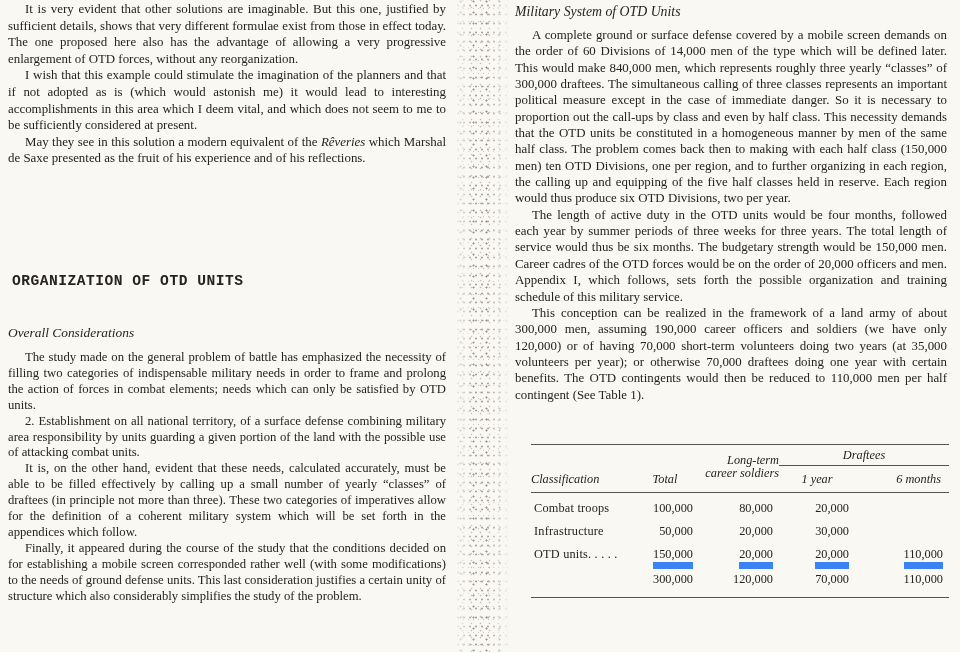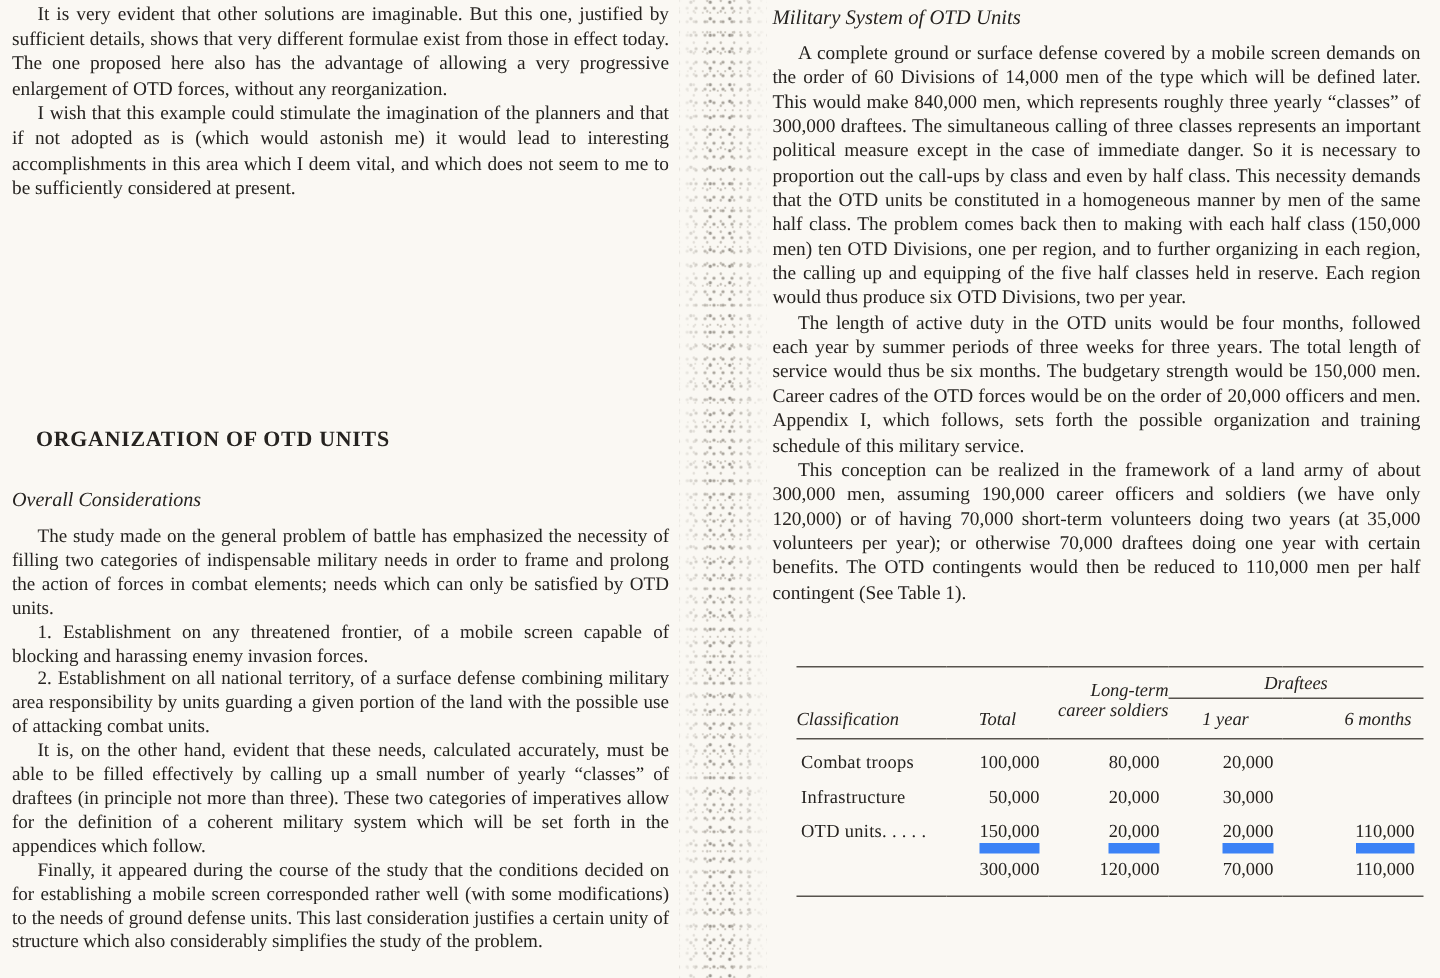--- a/index.html
+++ b/index.html
@@ -36,22 +36,22 @@
 
   .para { margin: 0; text-align: justify; }
   .para.indent { text-indent: 17px; }
   .it { font-style: italic; }
 
   #left-top {
     position: absolute; top: 1px; left: 0; right: 0;
     font-size: 12.9px; line-height: 16.6px;
   }
   #left-heading {
-    position: absolute; top: 269px; left: 0; margin: 16px;
-    font-size: 14.6px; font-weight: bold; letter-spacing: 0.5px;
+    position: absolute; top: 269px; left: 0; margin: 4px;
+    font-size: 14.6px; font-weight: bold; letter-spacing: 0.5px; font-family: Liberation Mono, monospace;
   }
   #left-subheading {
     position: absolute; top: 325px; left: 0; margin: 0;
     font-size: 13.4px; font-weight: normal; font-style: italic;
   }
   #left-bottom {
     position: absolute; top: 350px; left: 0; right: 0;
     font-size: 12.7px; line-height: 15.9px;
   }
 
@@ -95,26 +95,26 @@
 </style>
 </head>
 <body>
 
 <div id="gutter"></div>
 
 <div class="page" id="left-page">
   <div id="left-top">
       <p class="para indent"><span>It is very evident that other solutions are imaginable. But this one, justified by sufficient details, shows that very different formulae exist from those in effect today. The one proposed here also has the advantage of allowing a very progressive enlargement of OTD forces, without any reorganization.</span></p>
       <p class="para indent"><span>I wish that this example could stimulate the imagination of the planners and that if not adopted as is (which would astonish me) it would lead to interesting accomplishments in this area which I deem vital, and which does not seem to me to be sufficiently considered at present.</span></p>
+      <p class="para indent"><span>May they see in this solution a modern equivalent of the </span><span class="it">Rêveries</span><span> which Marshal de Saxe presented as the fruit of his experience and of his reflections.</span></p>
     </div>
   <h2 id="left-heading">ORGANIZATION OF OTD UNITS</h2>
   <h3 id="left-subheading">Overall Considerations</h3>
   <div id="left-bottom">
       <p class="para indent"><span>The study made on the general problem of battle has emphasized the necessity of filling two categories of indispensable military needs in order to frame and prolong the action of forces in combat elements; needs which can only be satisfied by OTD units.</span></p>
-      <p class="para indent"><span>1. Establishment on any threatened frontier, of a mobile screen capable of blocking and harassing enemy invasion forces.</span></p>
       <p class="para indent"><span>2. Establishment on all national territory, of a surface defense combining military area responsibility by units guarding a given portion of the land with the possible use of attacking combat units.</span></p>
       <p class="para indent"><span>It is, on the other hand, evident that these needs, calculated accurately, must be able to be filled effectively by calling up a small number of yearly “classes” of draftees (in principle not more than three). These two categories of imperatives allow for the definition of a coherent military system which will be set forth in the appendices which follow.</span></p>
       <p class="para indent"><span>Finally, it appeared during the course of the study that the conditions decided on for establishing a mobile screen corresponded rather well (with some modifications) to the needs of ground defense units. This last consideration justifies a certain unity of structure which also considerably simplifies the study of the problem.</span></p>
     </div>
 </div>
 
 <div class="page" id="right-page">
   <h3 id="right-heading">Military System of OTD Units</h3>
   <div id="right-flow">
       <p class="para indent"><span>A complete ground or surface defense covered by a mobile screen demands on the order of 60 Divisions of 14,000 men of the type which will be defined later. This would make 840,000 men, which represents roughly three yearly “classes” of 300,000 draftees. The simultaneous calling of three classes represents an important political measure except in the case of immediate danger. So it is necessary to proportion out the call-ups by class and even by half class. This necessity demands that the OTD units be constituted in a homogeneous manner by men of the same half class. The problem comes back then to making with each half class (150,000 men) ten OTD Divisions, one per region, and to further organizing in each region, the calling up and equipping of the five half classes held in reserve. Each region would thus produce six OTD Divisions, two per year.</span></p>

